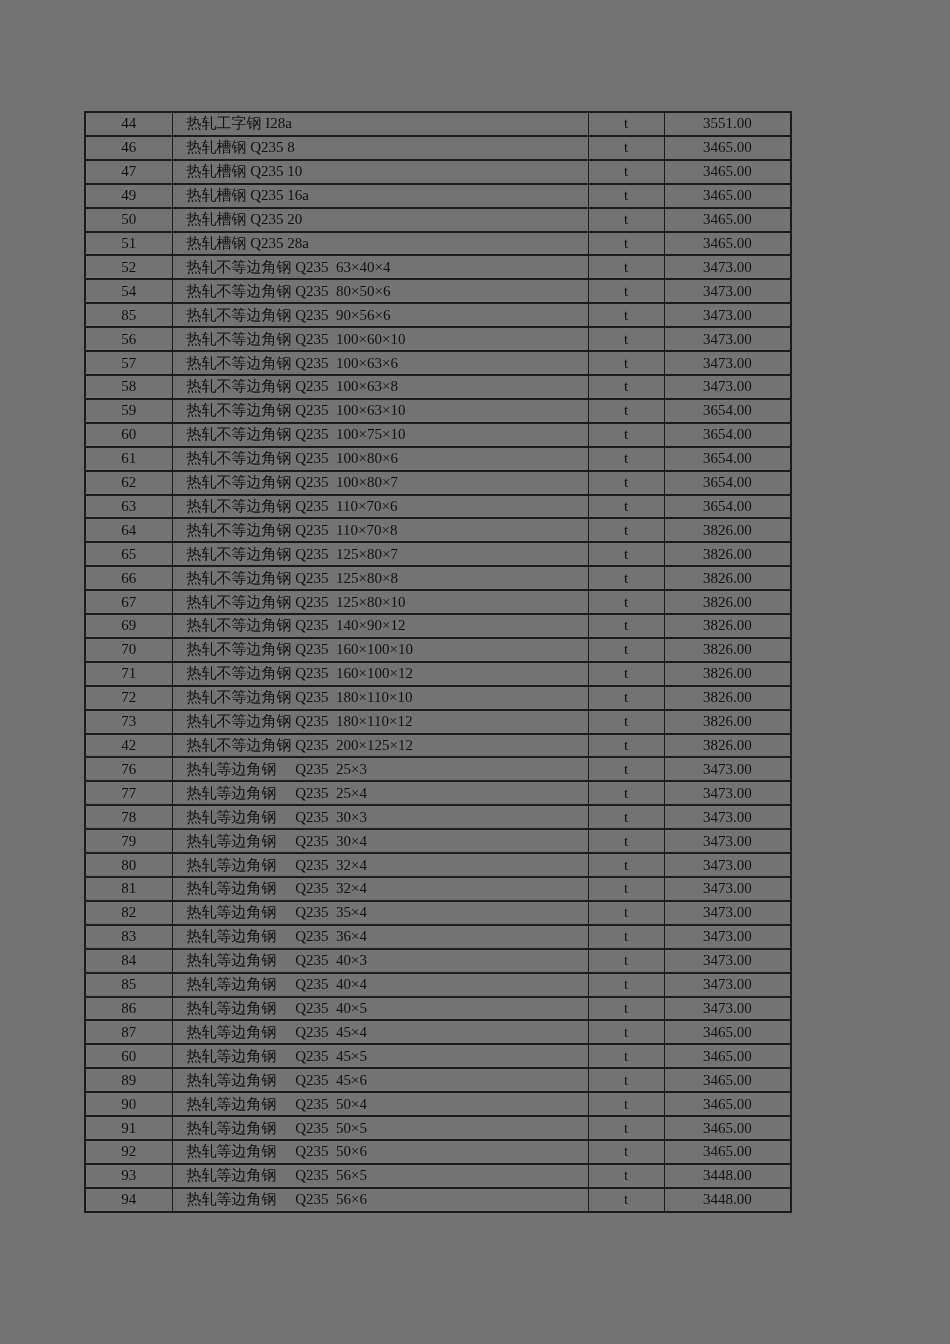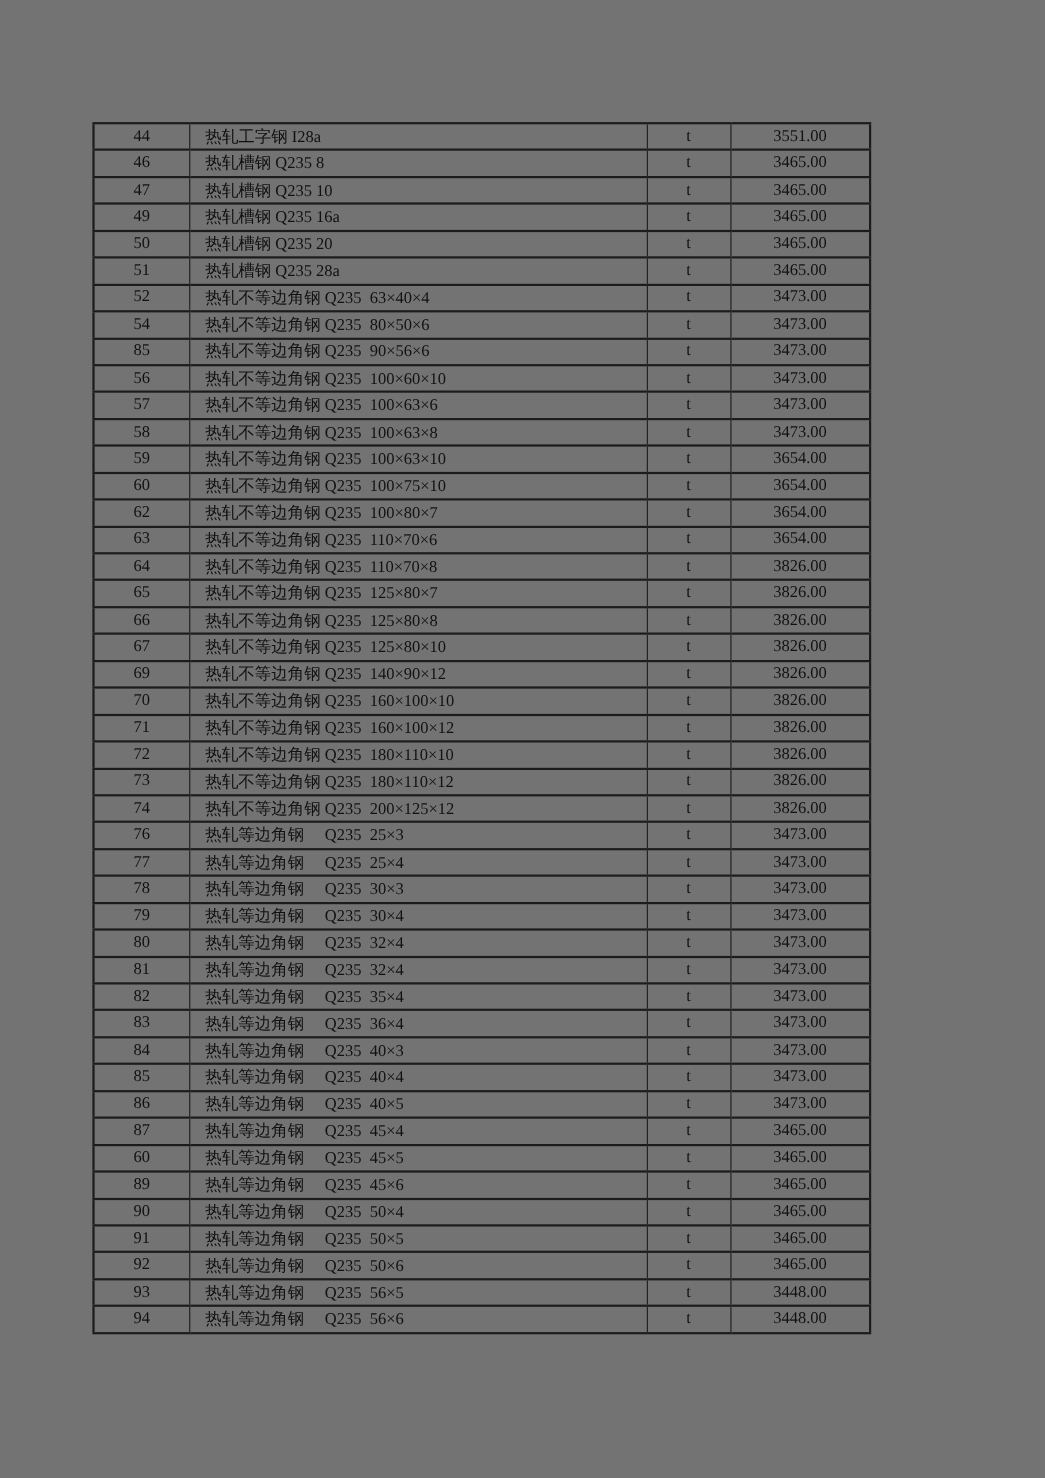--- a/index.html
+++ b/index.html
@@ -132,20 +132,26 @@
           <td class="cell-unit">t</td>
           <td class="cell-price">3654.00</td>
         </tr>
         <tr>
           <td class="cell-no">60</td>
           <td class="cell-desc">热轧不等边角钢 Q235  100×75×10</td>
           <td class="cell-unit">t</td>
           <td class="cell-price">3654.00</td>
         </tr>
         <tr>
+          <td class="cell-no">61</td>
+          <td class="cell-desc">热轧不等边角钢 Q235  100×80×6</td>
+          <td class="cell-unit">t</td>
+          <td class="cell-price">3654.00</td>
+        </tr>
+        <tr>
           <td class="cell-no">62</td>
           <td class="cell-desc">热轧不等边角钢 Q235  100×80×7</td>
           <td class="cell-unit">t</td>
           <td class="cell-price">3654.00</td>
         </tr>
         <tr>
           <td class="cell-no">63</td>
           <td class="cell-desc">热轧不等边角钢 Q235  110×70×6</td>
           <td class="cell-unit">t</td>
           <td class="cell-price">3654.00</td>
@@ -198,21 +204,21 @@
           <td class="cell-unit">t</td>
           <td class="cell-price">3826.00</td>
         </tr>
         <tr>
           <td class="cell-no">73</td>
           <td class="cell-desc">热轧不等边角钢 Q235  180×110×12</td>
           <td class="cell-unit">t</td>
           <td class="cell-price">3826.00</td>
         </tr>
         <tr>
-          <td class="cell-no">74</td>
+          <td class="cell-no">42</td>
           <td class="cell-desc">热轧不等边角钢 Q235  200×125×12</td>
           <td class="cell-unit">t</td>
           <td class="cell-price">3826.00</td>
         </tr>
         <tr>
           <td class="cell-no">76</td>
           <td class="cell-desc">热轧等边角钢　 Q235  25×3</td>
           <td class="cell-unit">t</td>
           <td class="cell-price">3473.00</td>
         </tr>

